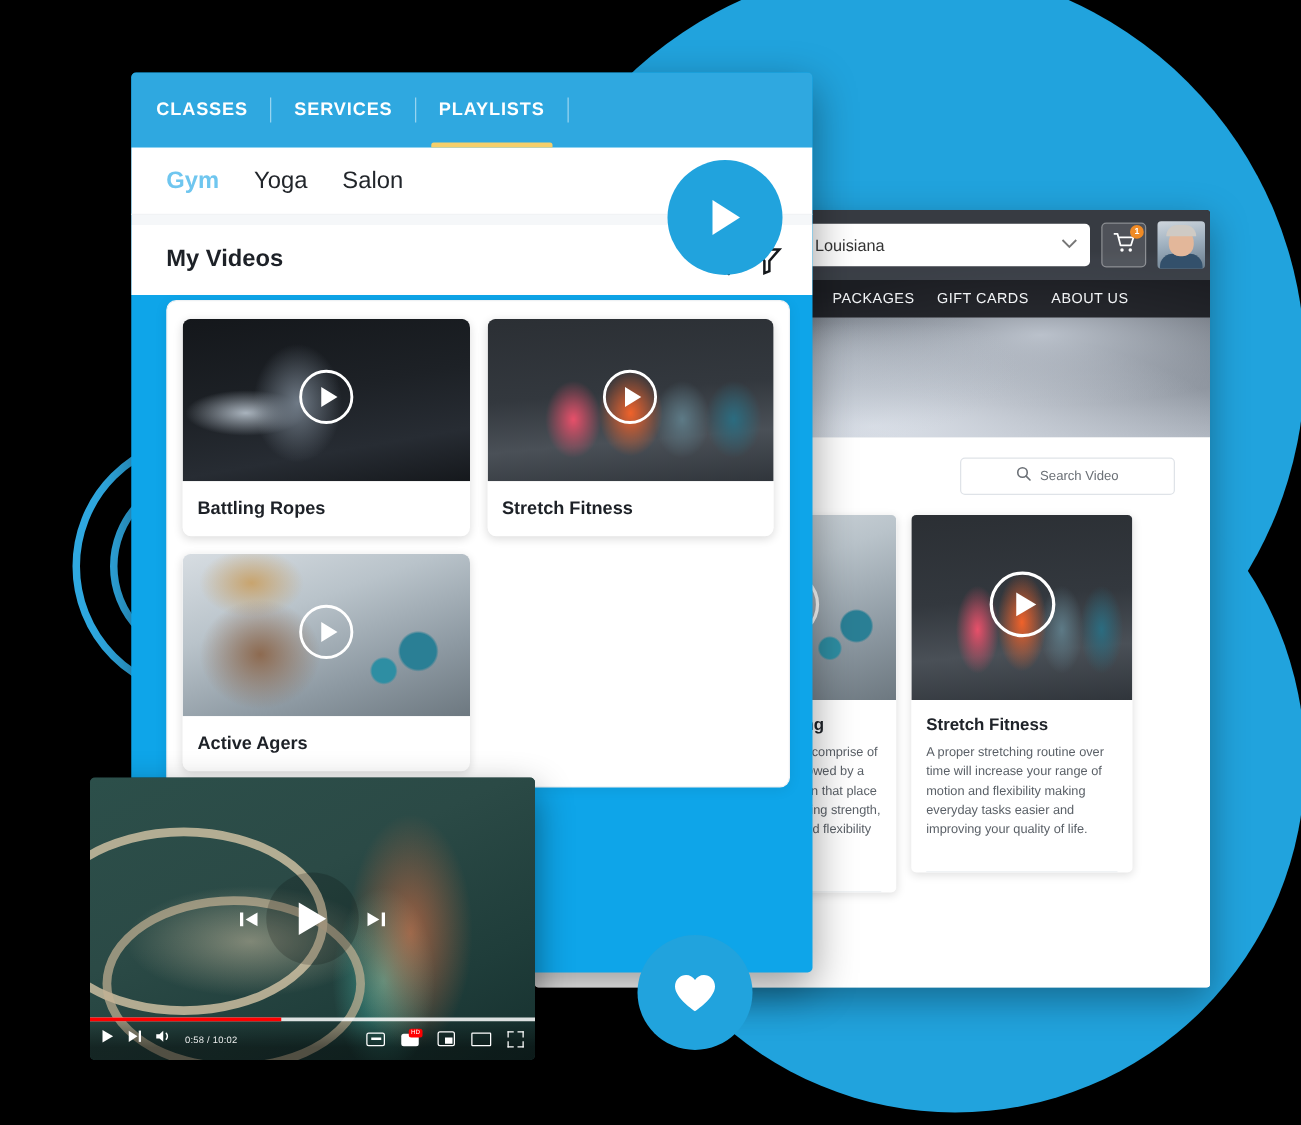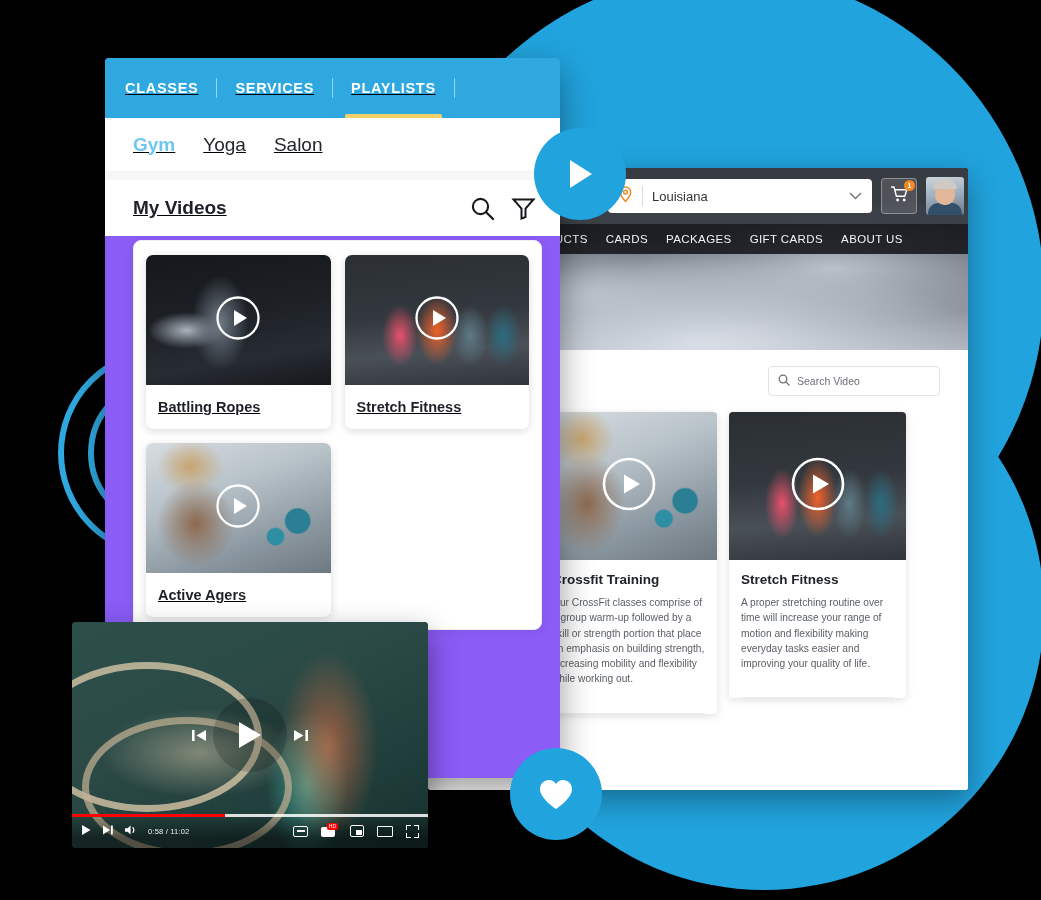--- a/index.html
+++ b/index.html
@@ -107,21 +107,21 @@
   .browser-body {
     position: absolute; left: 0; top: 182px; width: 100%; bottom: 0;
     background: #fff;
   }
   .search-row {
     height: 62px; display: flex; align-items: center; justify-content: flex-end;
     padding-right: 28px;
   }
   .search-video {
     width: 172px; height: 30px; border: 1px solid #dfe3e8; border-radius: 4px;
-    display: flex; align-items: center; gap: 7px; padding: 0 9px; background:#fff;
+    display: flex; align-items: center; gap: 7px; padding: 0 9px; background:#fff;justify-content:center;
   }
   .search-video .ph { font-size: 10.5px; color: #6b7076; }
 
   .cards-row {
     display: flex; gap: 12px; padding: 0 12px 0 112px; align-items: flex-start;
   }
   .vcard {
     width: 177px; background: #fff; border-radius: 4px;
     box-shadow: 0 2px 8px rgba(0,0,0,.13);
     overflow: hidden; flex: 0 0 auto;
@@ -160,25 +160,24 @@
   .art-tone {
     background:
       radial-gradient(ellipse 26% 26% at 70% 62%, #4b5058, rgba(75,80,88,0) 72%),
       radial-gradient(ellipse 22% 22% at 40% 70%, #b9a79a, rgba(185,167,154,0) 72%),
       linear-gradient(175deg, #e4e7ea 0%, #cfd5da 40%, #9aa4ad 75%, #7b858e 100%);
   }
 
   
   .app {
     position: absolute; left: 105px; top: 58px;
-    width: 455px; height: 720px;
-    background: #8b5cf6; border-radius: 4px;
+    width: 545px; height: 720px;
+    background: #0ea5e9; border-radius: 4px;
     box-shadow: 0 12px 34px rgba(0,0,0,.4);
     overflow: hidden;
-    text-decoration: underline;
   }
   .app-topnav {
     height: 60px; background: #2fa8e0;
     display: flex; align-items: center; padding-left: 20px; gap: 0;
   }
   .topnav-item {
     position: relative; color: #fff; font-size: 14.5px; font-weight: bold;
     letter-spacing: .7px; padding: 0 18px; height: 60px;
     display: flex; align-items: center;
   }
@@ -499,21 +498,21 @@
             <path d="M1 1.5v9l7-4.5z" fill="#fff"></path>
             <rect x="9" y="1.5" width="1.8" height="9" fill="#fff"></rect>
           </svg>
       </span>
       <span>
         <svg width="14" height="12" viewBox="0 0 14 12">
             <path d="M1 4.3h2.6L6.6 1.6v8.8L3.6 7.7H1z" fill="#fff"></path>
             <path d="M9 3.6a4 4 0 010 4.8" fill="none" stroke="#fff" stroke-width="1.2" stroke-linecap="round"></path>
           </svg>
       </span>
-      <span class="time">0:58 / 11:02</span>
+      <span class="time">0:58 / 10:02</span>
       <span class="bar-right">
         <span class="cc-box">
             <i></i>
           </span>
         <span class="yt-badge">
           <span class="yt"></span>
             <span class="dot">HD</span>
         </span>
         <span class="pip-box"></span>
         <span class="wide-box"></span>

